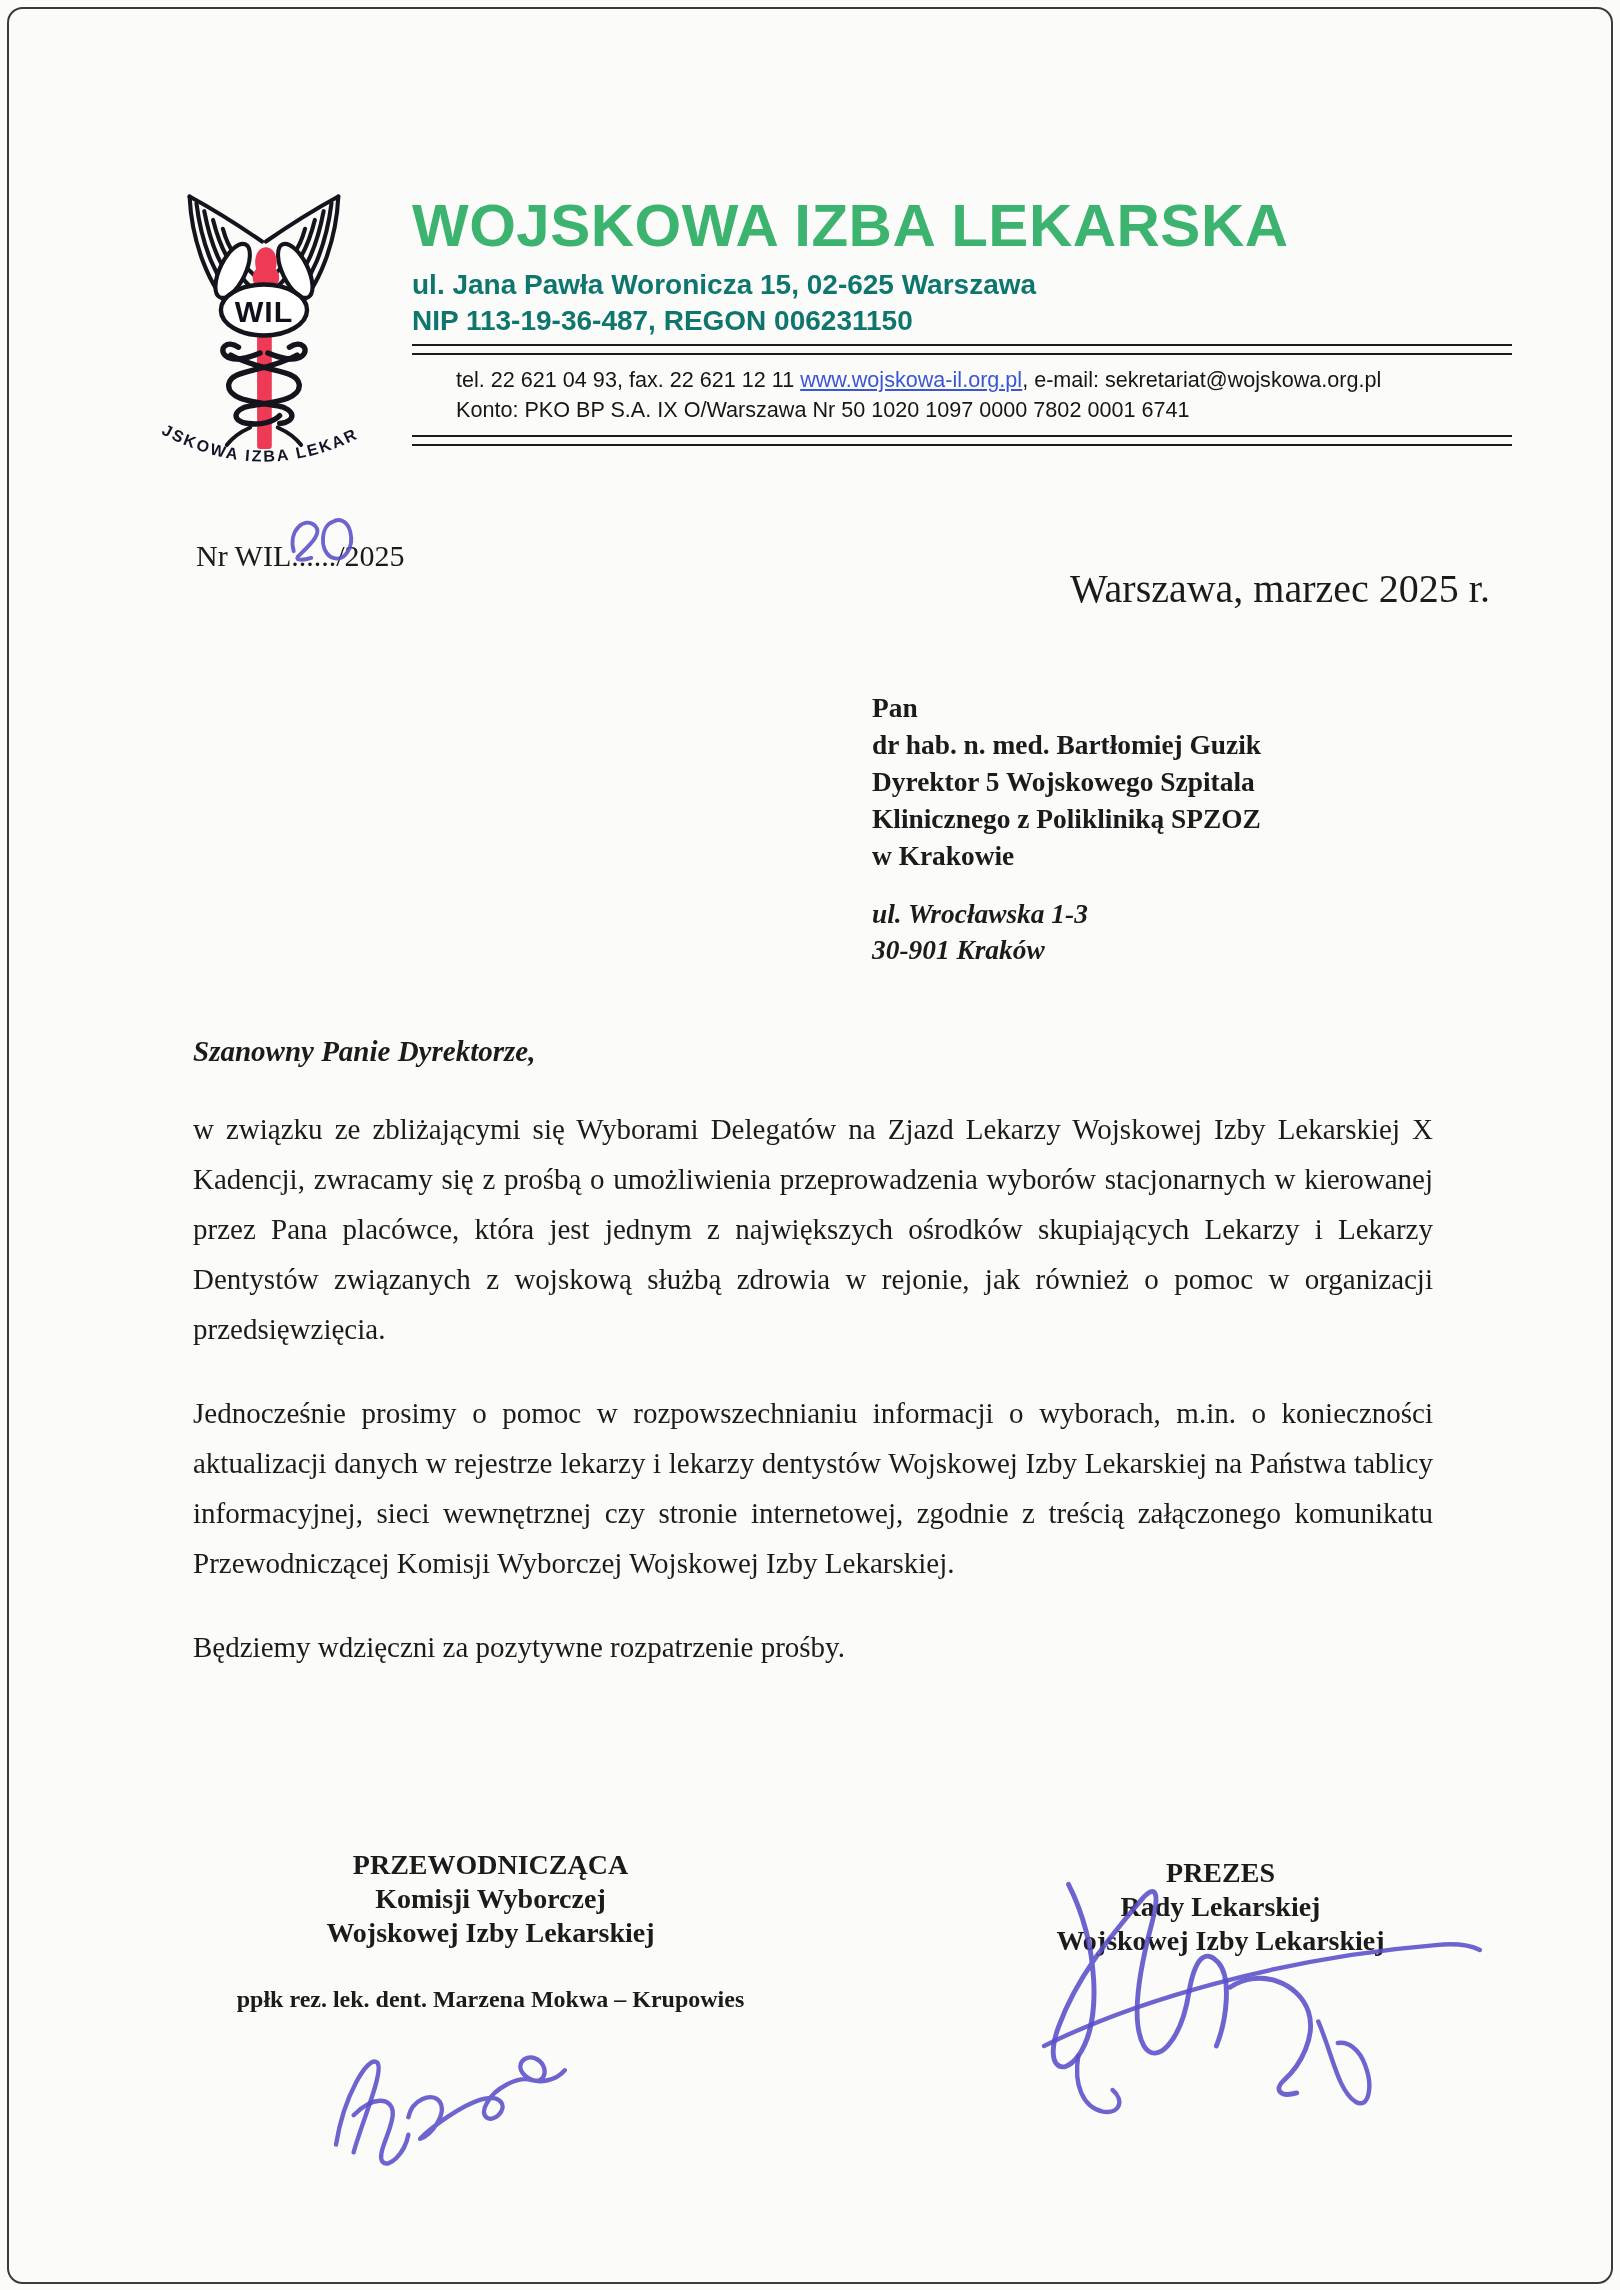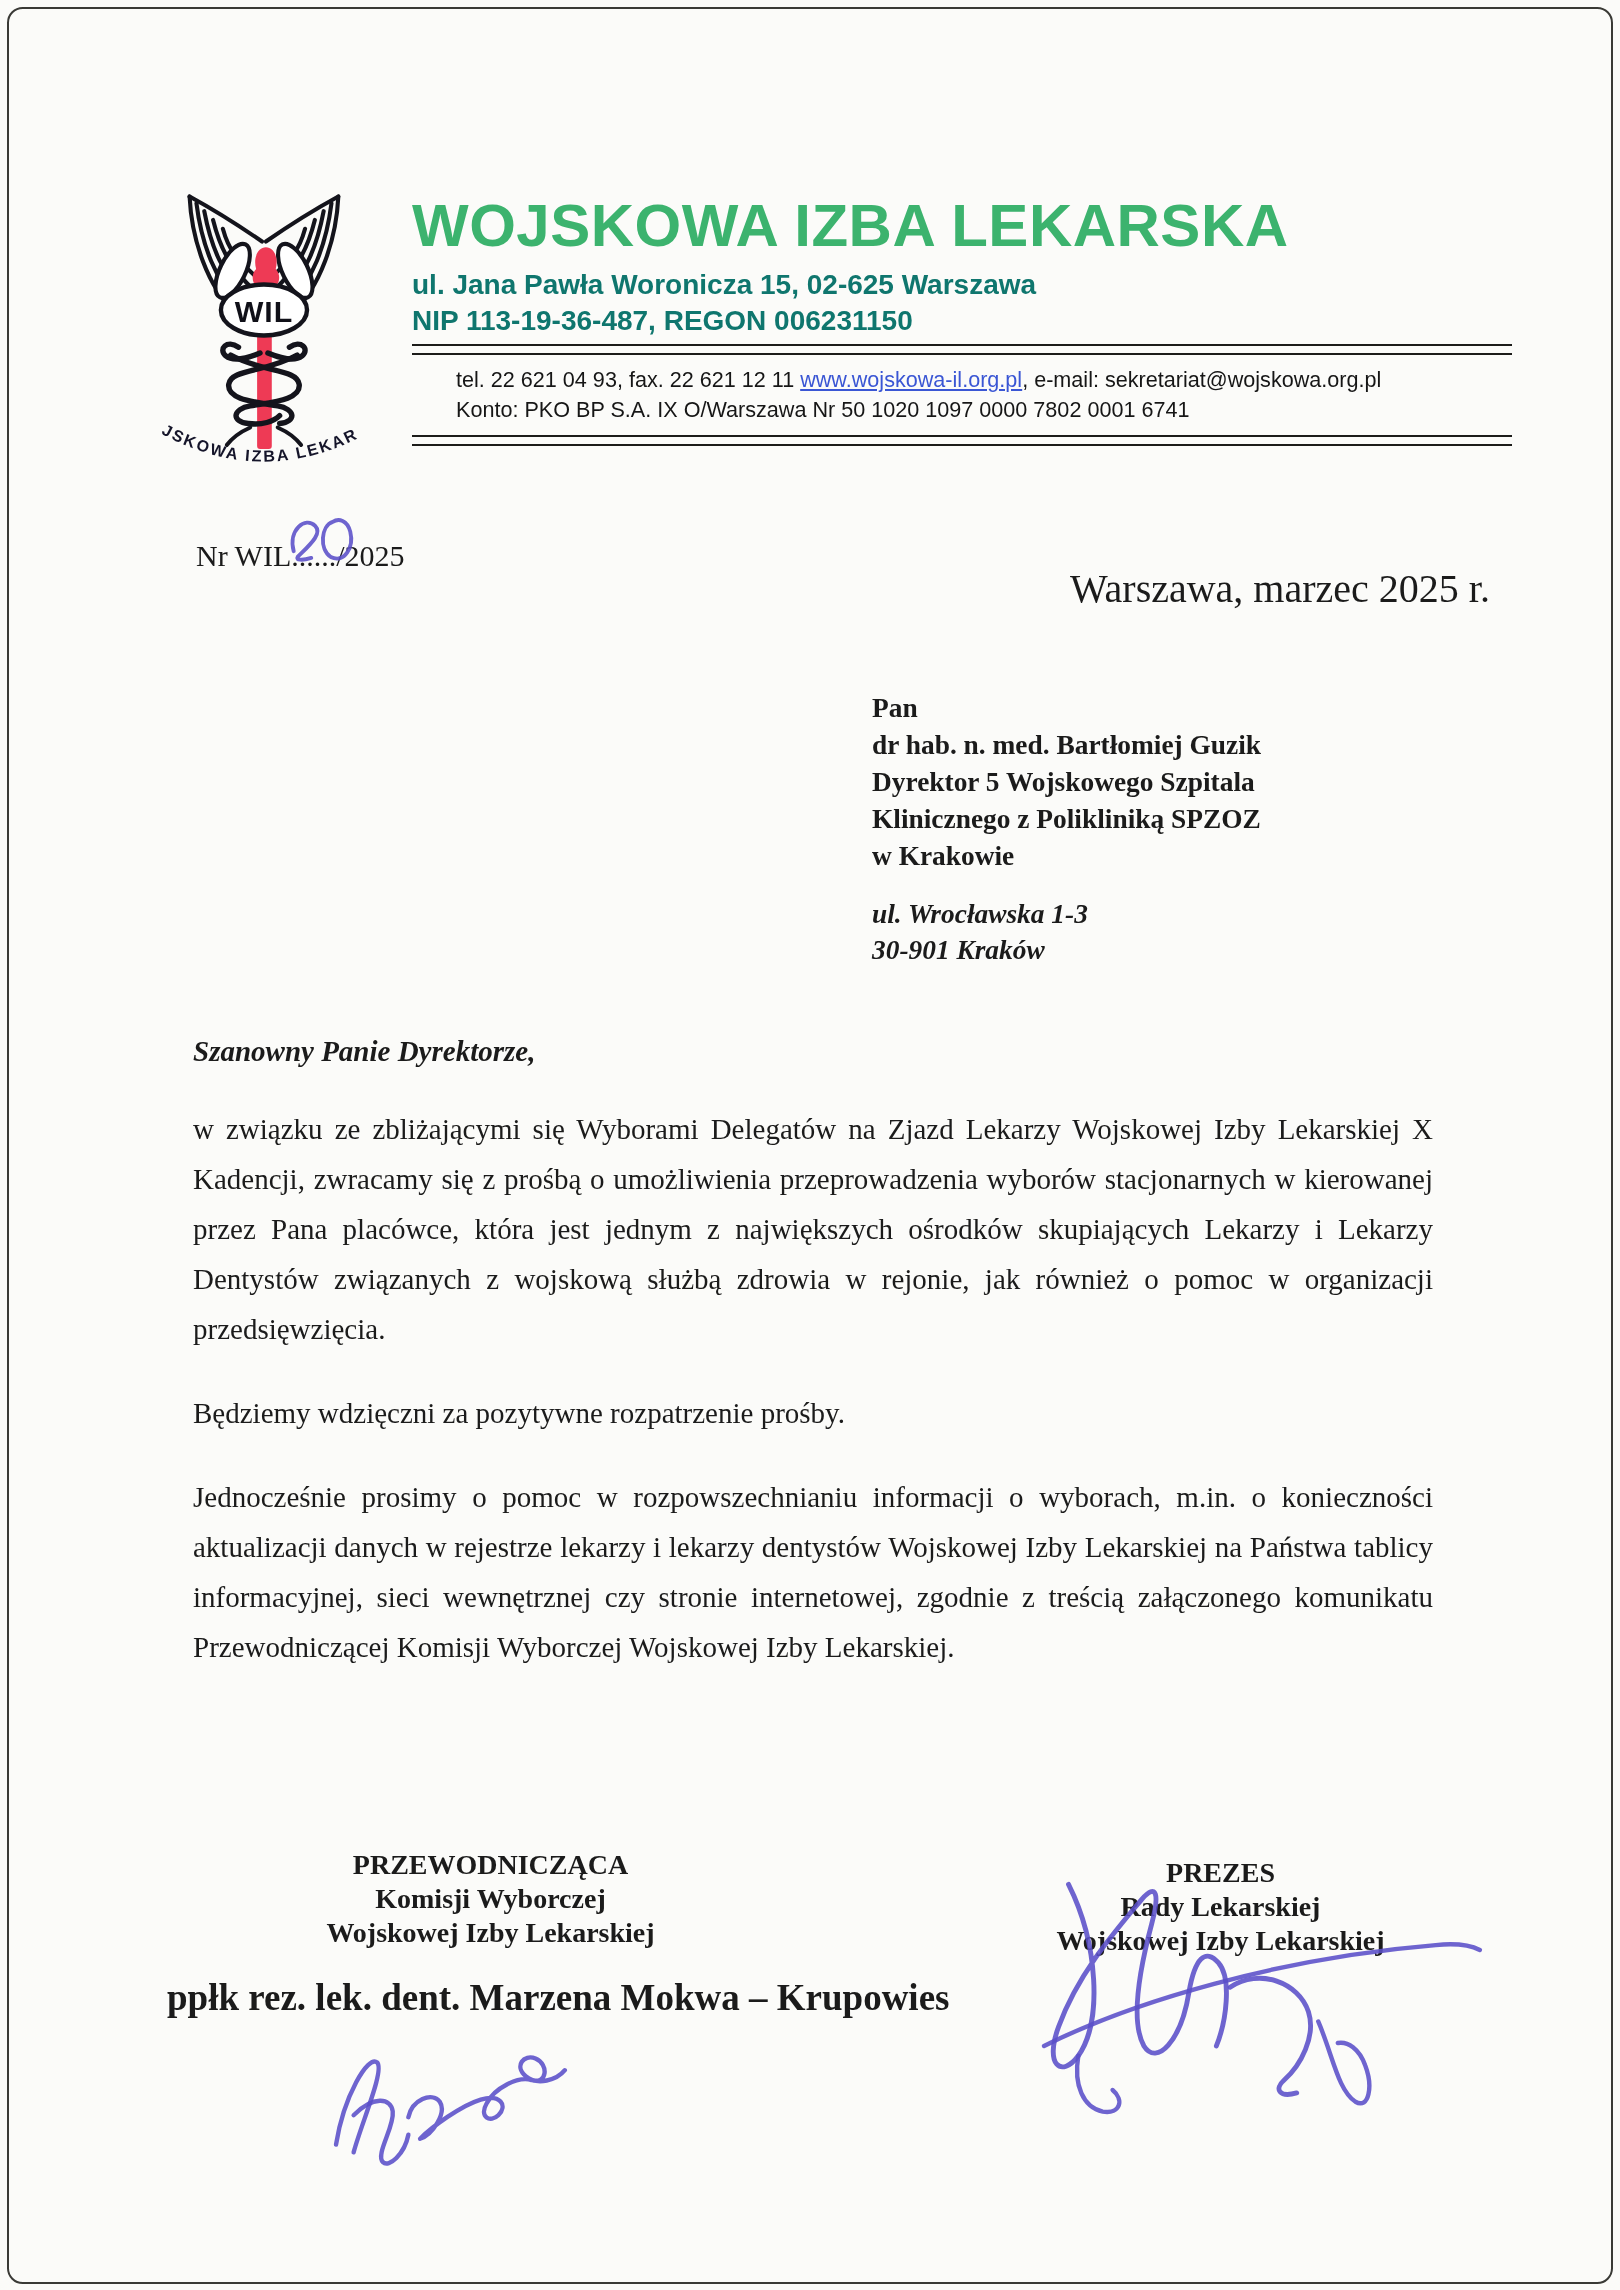--- a/index.html
+++ b/index.html
@@ -42,21 +42,21 @@
   .recipient{position:absolute;left:872px;top:690px;font-weight:bold;font-size:27.4px;line-height:37px;}
   .recipient-address{position:absolute;left:872px;top:896px;font-weight:bold;font-style:italic;font-size:27.4px;line-height:36px;}
   
   .letter-body{position:absolute;left:193px;top:1035px;width:1240px;}
   .salutation{font-weight:bold;font-style:italic;font-size:29px;margin:0 0 36px 0;}
   .para{font-size:29px;line-height:50px;text-align:justify;margin:0 0 34px 0;}
   
   .sig-left{position:absolute;left:167px;top:1848px;width:647px;text-align:center;}
   .sig-right{position:absolute;left:951px;top:1856px;width:539px;text-align:center;}
   .sig-title{font-weight:bold;font-size:28px;line-height:34px;}
-  .sig-name{font-weight:bold;font-size:37px;margin-top:26px;white-space:nowrap;}
+  .sig-name{font-weight:bold;font-size:24px;margin-top:36px;white-space:nowrap;}
   .ink{position:absolute;pointer-events:none;}
   .ink path{stroke:var(--ink,#5a4fc8);fill:none;stroke-linecap:round;stroke-linejoin:round;opacity:.88;}
   .ink-left{left:314px;top:2037px;width:265px;height:132px;}
   .ink-right{left:985px;top:1855px;width:500px;height:284px;}
 </style>
 </head>
 <body>
 
 <div class="page-frame"></div>
 
@@ -132,22 +132,22 @@
   <div>w Krakowie</div>
 </div>
 <div class="recipient-address">
   <div>ul. Wrocławska 1-3</div>
   <div>30-901 Kraków</div>
 </div>
 
 <div class="letter-body">
   <p class="salutation">Szanowny Panie Dyrektorze,</p>
   <p class="para">w związku ze zbliżającymi się Wyborami Delegatów na Zjazd Lekarzy Wojskowej Izby Lekarskiej X Kadencji, zwracamy się z prośbą o umożliwienia przeprowadzenia wyborów stacjonarnych w kierowanej przez Pana placówce, która jest jednym z największych ośrodków skupiających Lekarzy i Lekarzy Dentystów związanych z wojskową służbą zdrowia w rejonie, jak również o pomoc w organizacji przedsięwzięcia.</p>
+  <p class="para">Jednocześnie prosimy o pomoc w rozpowszechnianiu informacji o wyborach, m.in. o konieczności aktualizacji danych w rejestrze lekarzy i lekarzy dentystów Wojskowej Izby Lekarskiej na Państwa tablicy informacyjnej, sieci wewnętrznej czy stronie internetowej, zgodnie z treścią załączonego komunikatu Przewodniczącej Komisji Wyborczej Wojskowej Izby Lekarskiej.</p>
   <p class="para">Będziemy wdzięczni za pozytywne rozpatrzenie prośby.</p>
-  <p class="para">Jednocześnie prosimy o pomoc w rozpowszechnianiu informacji o wyborach, m.in. o konieczności aktualizacji danych w rejestrze lekarzy i lekarzy dentystów Wojskowej Izby Lekarskiej na Państwa tablicy informacyjnej, sieci wewnętrznej czy stronie internetowej, zgodnie z treścią załączonego komunikatu Przewodniczącej Komisji Wyborczej Wojskowej Izby Lekarskiej.</p>
 </div>
 
 <div class="sig-left">
   <div class="sig-title">PRZEWODNICZĄCA</div>
   <div class="sig-title">Komisji Wyborczej</div>
   <div class="sig-title">Wojskowej Izby Lekarskiej</div>
   <div class="sig-name">ppłk rez. lek. dent. Marzena Mokwa – Krupowies</div>
 </div>
 
 <div class="sig-right">

